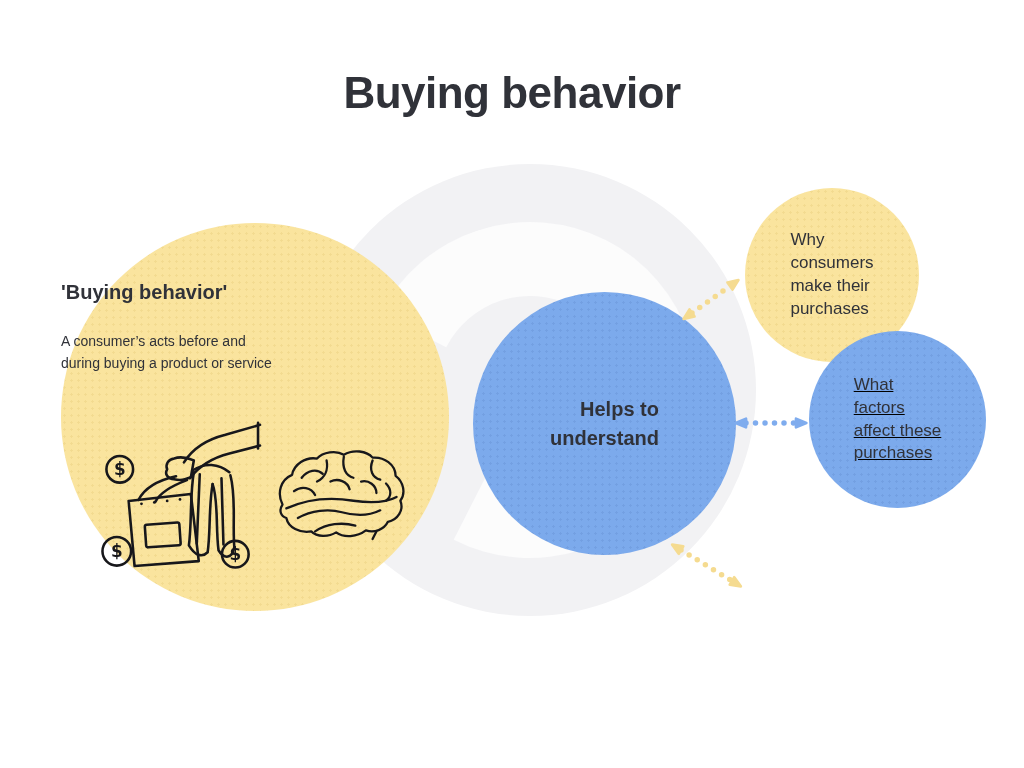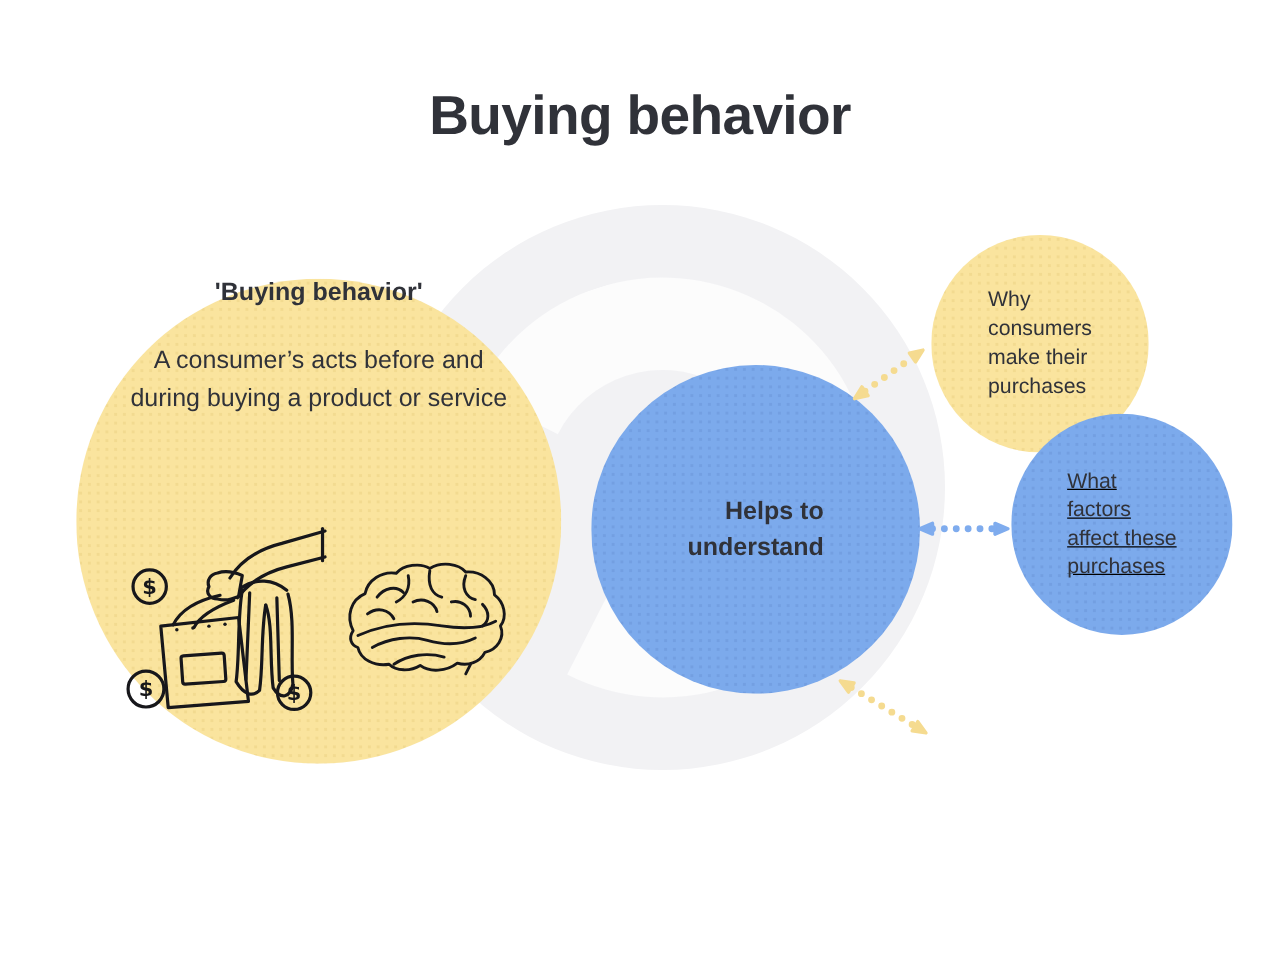--- a/index.html
+++ b/index.html
@@ -28,22 +28,22 @@
     background-image:radial-gradient(rgba(22,50,120,0.09) 1.1px,transparent 1.4px);
     background-size:7px 7px;}
 
   .watermark{position:absolute;left:304px;top:164px;width:452px;height:452px;
     border-radius:50%;background:var(--watermark);z-index:0;overflow:hidden;}
   .wm-ring{position:absolute;left:50%;top:50%;width:336px;height:336px;margin:-168px 0 0 -168px;
     border-radius:50%;border:74px solid rgba(255,255,255,0.72);
     border-left-color:transparent;transform:rotate(-18deg);}
 
   .def{left:61px;top:223px;width:388px;height:388px;z-index:1;}
-  .def-heading{text-align:center;font-size:20px;font-weight:700;color:var(--text-dark);}
-  .def-body{margin:27px auto 0;text-align:center;font-size:20px;line-height:1.55;color:var(--text-dark);}
+  .def-heading{margin-top:58px;font-size:20px;font-weight:700;color:var(--text-dark);}
+  .def-body{margin:27px auto 0;text-align:left;font-size:14px;line-height:1.55;color:var(--text-dark);}
   .bags-icon{position:absolute;left:36px;top:190px;width:166px;height:160px;}
   .brain-icon{position:absolute;left:211px;top:226px;width:136px;height:92px;}
 
   .hub{left:473px;top:292px;width:263px;height:263px;z-index:2;
     display:flex;align-items:center;justify-content:center;}
   .hub-label{text-align:right;font-size:20px;font-weight:700;line-height:1.45;color:var(--text-dark);}
 
   .out{display:flex;align-items:center;justify-content:center;}
   .out-label{text-align:left;font-size:17px;line-height:1.35;color:var(--text-dark);}
   .out-why{left:745px;top:188px;width:174px;height:174px;z-index:1;}

